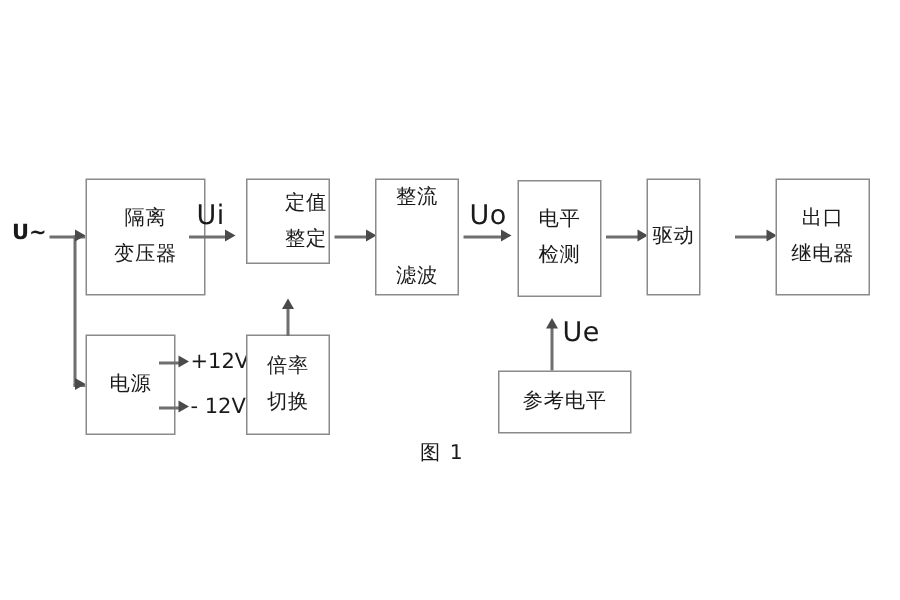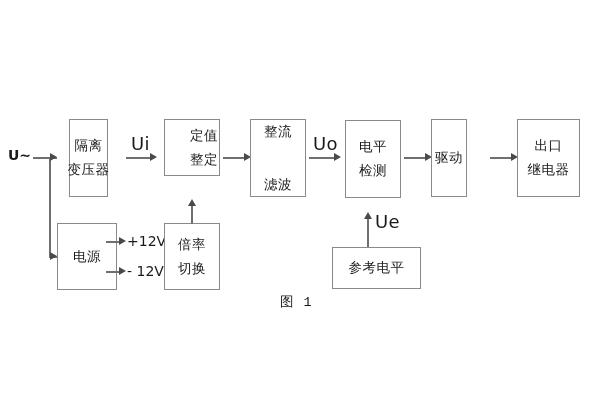--- a/index.html
+++ b/index.html
@@ -96,21 +96,21 @@
   <div class="hline" style="left:33px; top:157px; width:17px;"></div>
 
   <div class="vline" style="left:49px; top:157px; height:100px;"></div>
 
   <div class="hline" style="left:49px; top:157px; width:8px;"></div>
   <div class="arrow-r" style="left:50px; top:152.5px;"></div>
 
   <div class="hline" style="left:49px; top:256px; width:8px;"></div>
   <div class="arrow-r" style="left:50px; top:251.5px;"></div>
 
-  <div class="block" style="left:57px; top:119px; width:39px; height:78px;margin-left:12px;">
+  <div class="block" style="left:57px; top:119px; width:80px; height:78px;">
     <span class="ln">隔离</span>
     <span class="ln">变压器</span>
   </div>
 
   <div class="sig-label" style="left:131px; top:133px;">Ui</div>
   <div class="hline" style="left:126px; top:157px; width:26px;"></div>
   <div class="arrow-r" style="left:150px; top:152.5px;"></div>
 
   <div class="block" style="left:164px; top:119px; width:56px; height:57px;padding-left:24px;">
     <span class="ln">定值</span>
@@ -170,15 +170,15 @@
   <div class="arrow-u" style="left:187.5px; top:199px;"></div>
 
   <div class="block" style="left:332px; top:247px; width:89px; height:42px;">
     <span class="ln">参考电平</span>
   </div>
 
   <div class="vline" style="left:367px; top:218px; height:29px;"></div>
   <div class="arrow-u" style="left:363.5px; top:212px;"></div>
   <div class="sig-label" style="left:375px; top:211px;">Ue</div>
 
-  <div class="caption" style="left:280px; top:293px;font-family:Liberation Mono, monospace;">图 1</div>
+  <div class="caption" style="left:280px; top:293px;">图 1</div>
 
 </div>
 
 </body></html>

